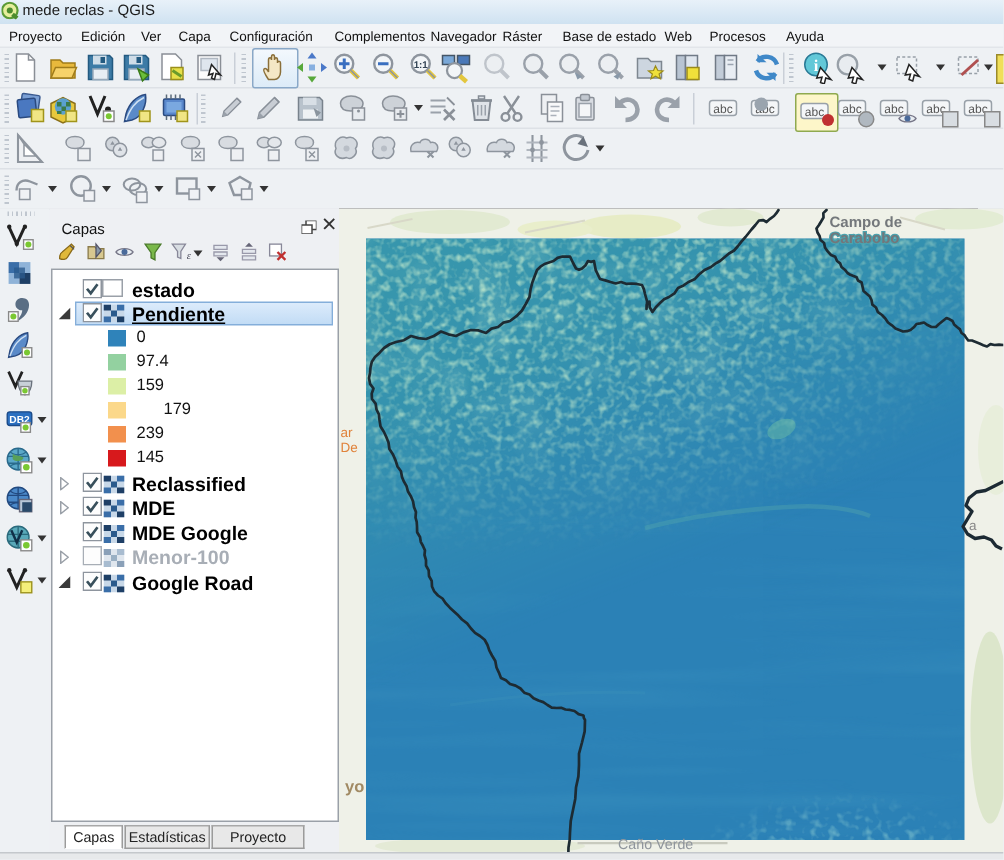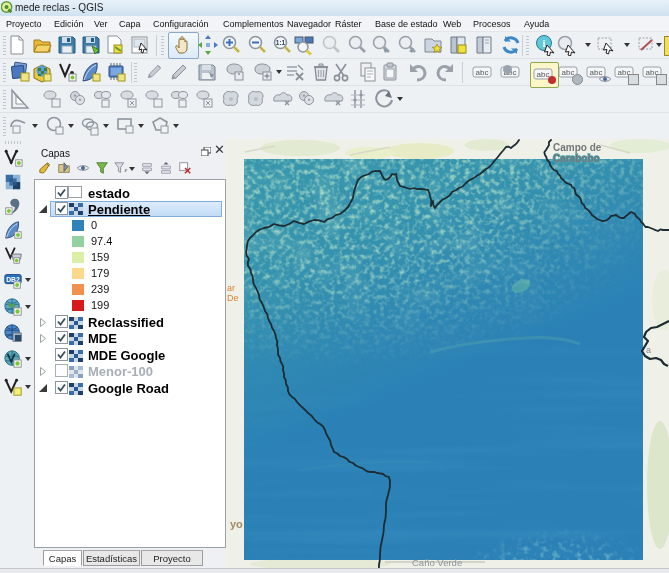--- a/index.html
+++ b/index.html
@@ -412,25 +412,25 @@
       <use href="#t-ras"></use>
     </svg>
  <div class="treelbl" style="left:55px;top:63px;text-decoration:underline">Pendiente</div>
  <div style="position:absolute;left:39px;top:81px;width:12px;height:11px;background:#2f83ba"></div>
  <div class="clslbl" style="left:58px;top:80px">0</div>
  <div style="position:absolute;left:39px;top:97px;width:12px;height:11px;background:#93d1a0"></div>
  <div class="clslbl" style="left:58px;top:96px">97.4</div>
  <div style="position:absolute;left:39px;top:113px;width:12px;height:11px;background:#dcefa6"></div>
  <div class="clslbl" style="left:58px;top:112px">159</div>
  <div style="position:absolute;left:39px;top:129px;width:12px;height:11px;background:#fbd88a"></div>
- <div class="clslbl" style="left:58px;top:128px">179</div>
+ <div class="clslbl" style="left:76px;top:128px">179</div>
  <div style="position:absolute;left:39px;top:145px;width:12px;height:11px;background:#f2904d"></div>
  <div class="clslbl" style="left:58px;top:144px">239</div>
  <div style="position:absolute;left:39px;top:161px;width:12px;height:11px;background:#d7191c"></div>
- <div class="clslbl" style="left:58px;top:160px">199</div>
+ <div class="clslbl" style="left:58px;top:160px">145</div>
  <svg style="position:absolute;left:7px;top:179px" width="6" height="9" viewBox="0 0 6 9">
       <path d="M.5.5v8l5-4z" fill="none" stroke="#9aa0a8"></path>
     </svg>
  <svg style="position:absolute;left:22px;top:176px" width="13" height="13">
       <use href="#t-check"></use>
     </svg>
  <svg style="position:absolute;left:36px;top:178px" width="14" height="12">
       <use href="#t-ras"></use>
     </svg>
  <div class="treelbl" style="left:55px;top:176px">Reclassified</div>

